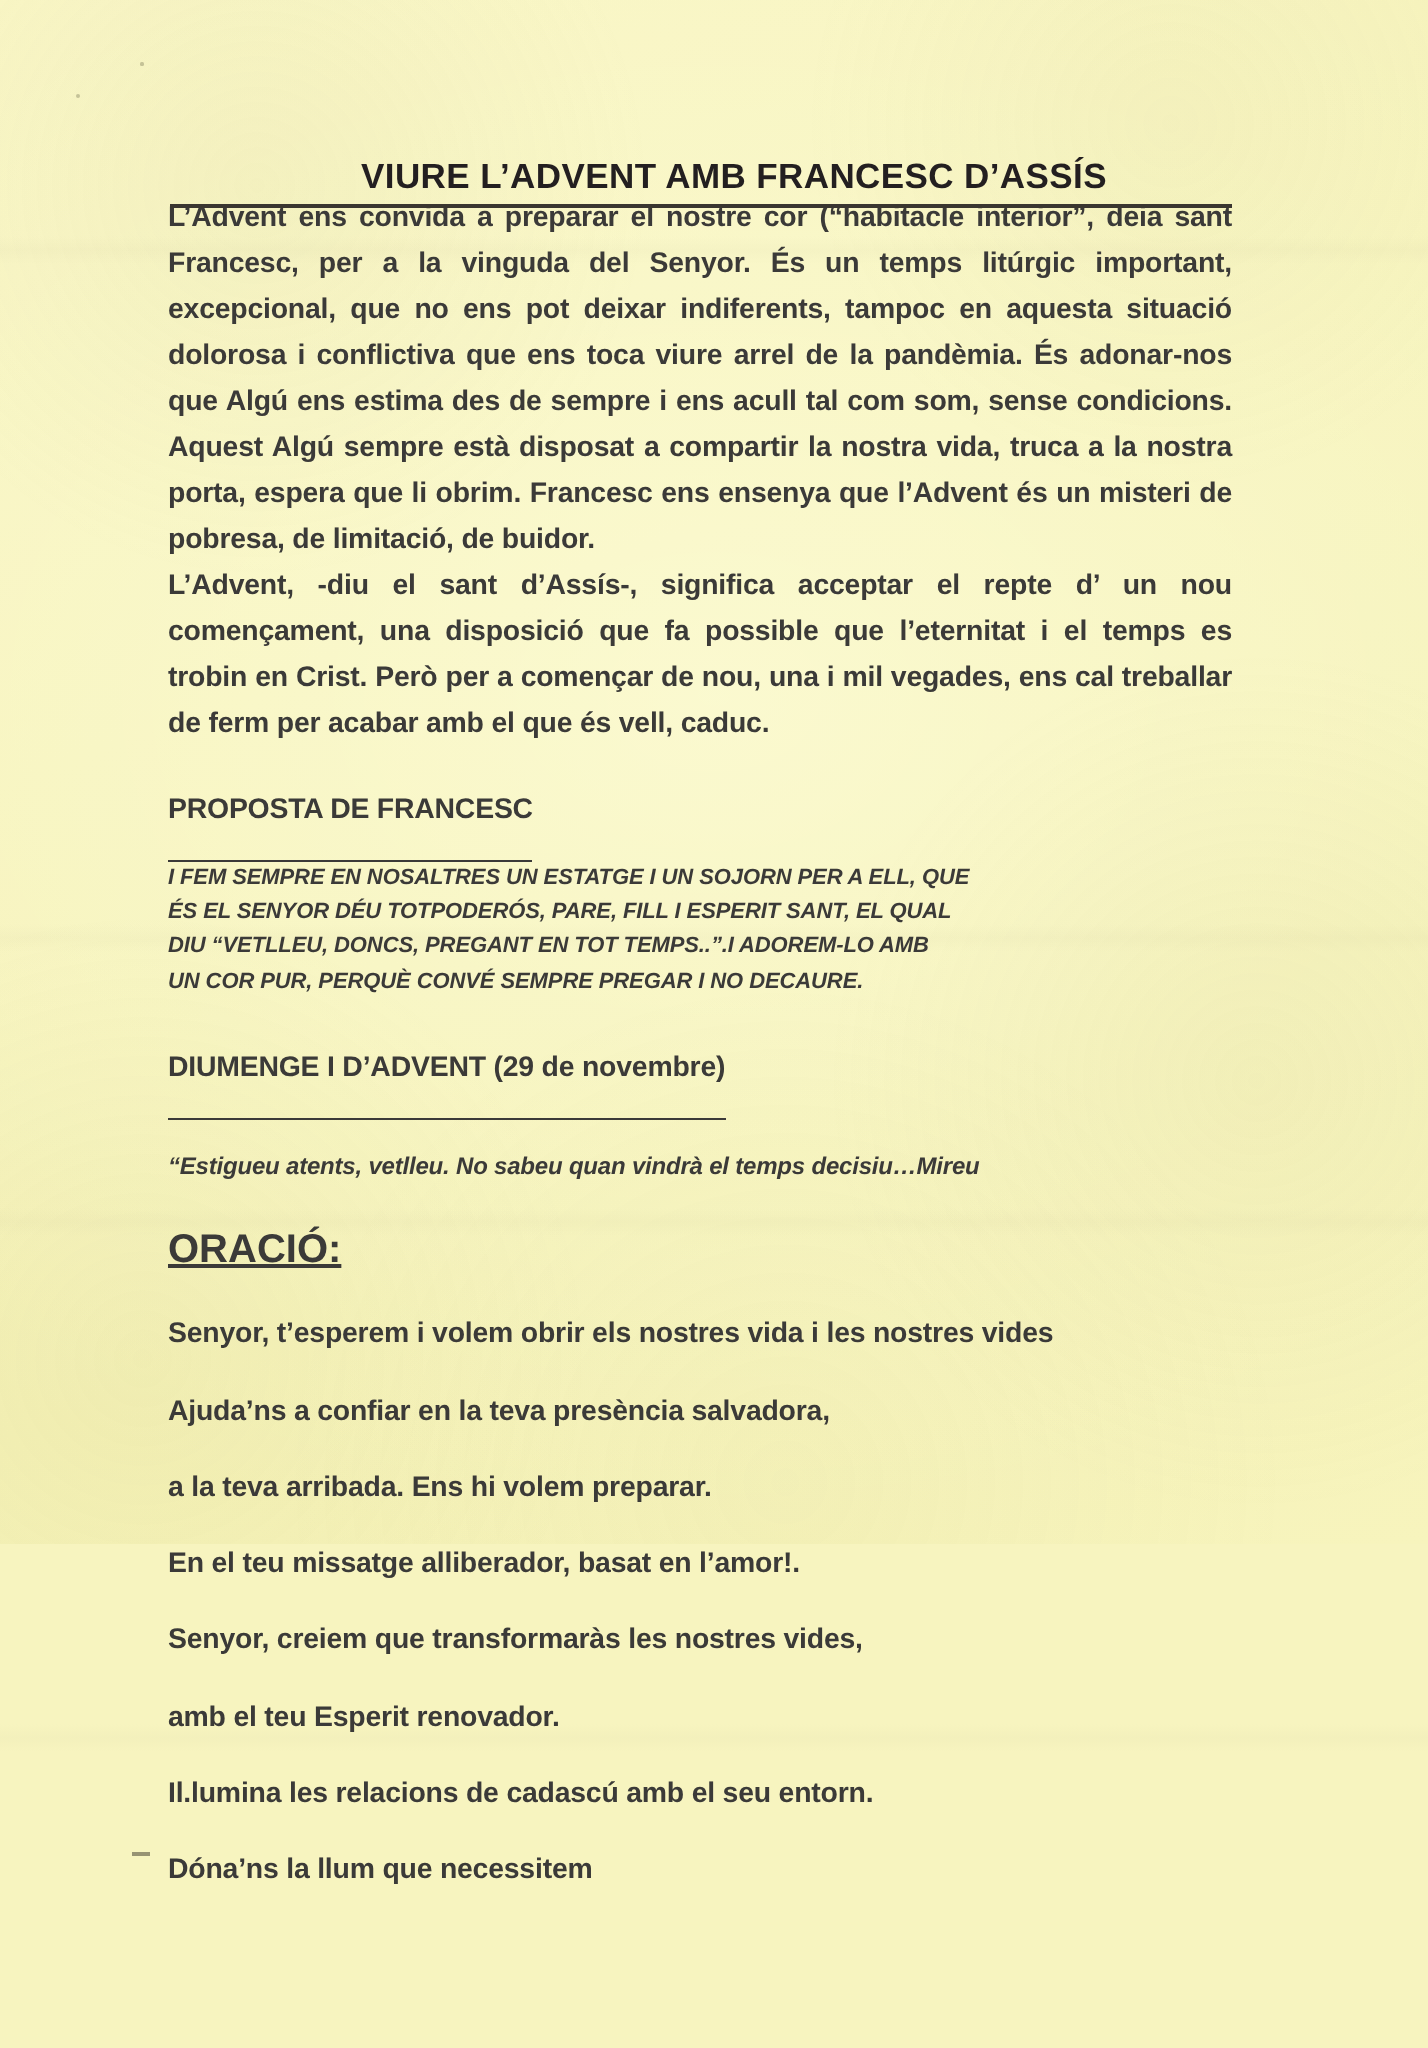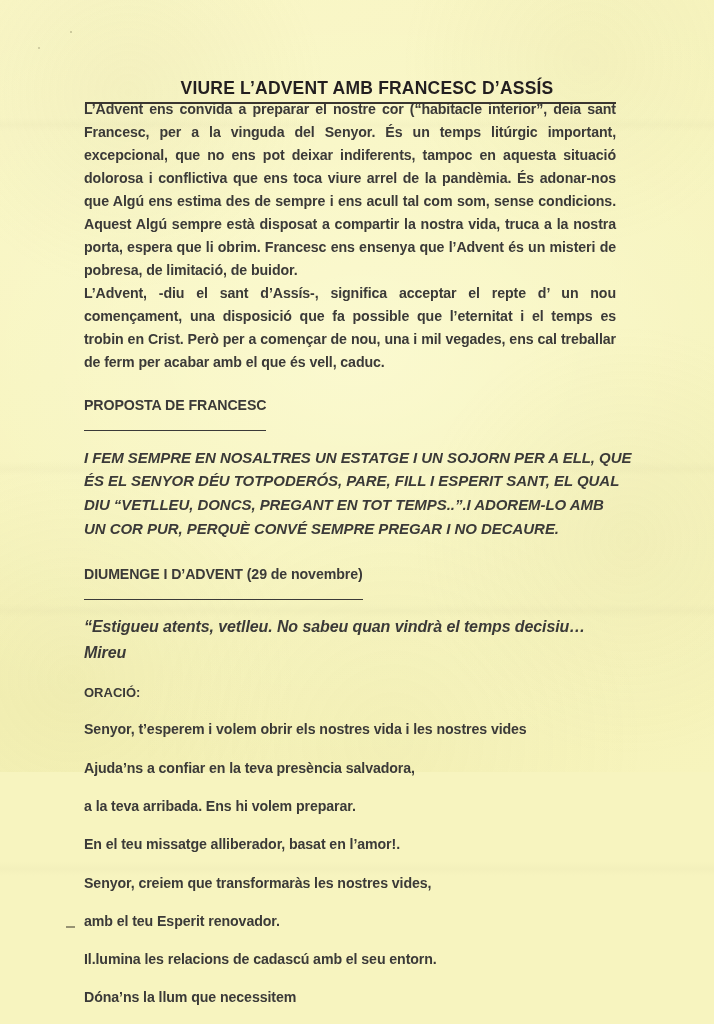--- a/index.html
+++ b/index.html
@@ -113,52 +113,52 @@
     border-bottom: 1.6px solid #3b3a38;
     padding-bottom: 14px;
     line-height: 1.45;
     letter-spacing: -0.1px;
   }
   .heading-wrap { margin-top: 21px; }
   .heading-wrap-2 { margin-top: 24px; }
 
   
   .caps-quote {
-    margin-top: 15px;
-    font-size: 15px;
+    font-size: 11px;
     font-weight: bold;
     font-style: italic;
     color: #3b3a38;
     line-height: 1.58;
     letter-spacing: -0.05px;
   }
   .caps-quote .line {
     display: block;
     white-space: nowrap;
   }
 
   
   .scripture {
     margin-top: 14px;
-    font-size: 16px;
+    font-size: 12px;
     font-weight: bold;
     font-style: italic;
     color: #3b3a38;
     line-height: 1.62;
     letter-spacing: -0.1px;
   }
   .scripture .line { display: block; }
 
   
   .prayer-label {
     margin-top: 17px;
-    font-size: 13px;
+    font-size: 20px;
     font-weight: bold;
     color: #3b3a38;
     line-height: 1.5;
+    text-decoration: underline;
   }
   .prayer-lines { margin-top: 4px; }
   .prayer-lines .line {
     display: block;
     font-size: 14.2px;
     font-weight: bold;
     color: #3b3a38;
     line-height: 1.5;
     margin-top: 17px;
     letter-spacing: -0.1px;

